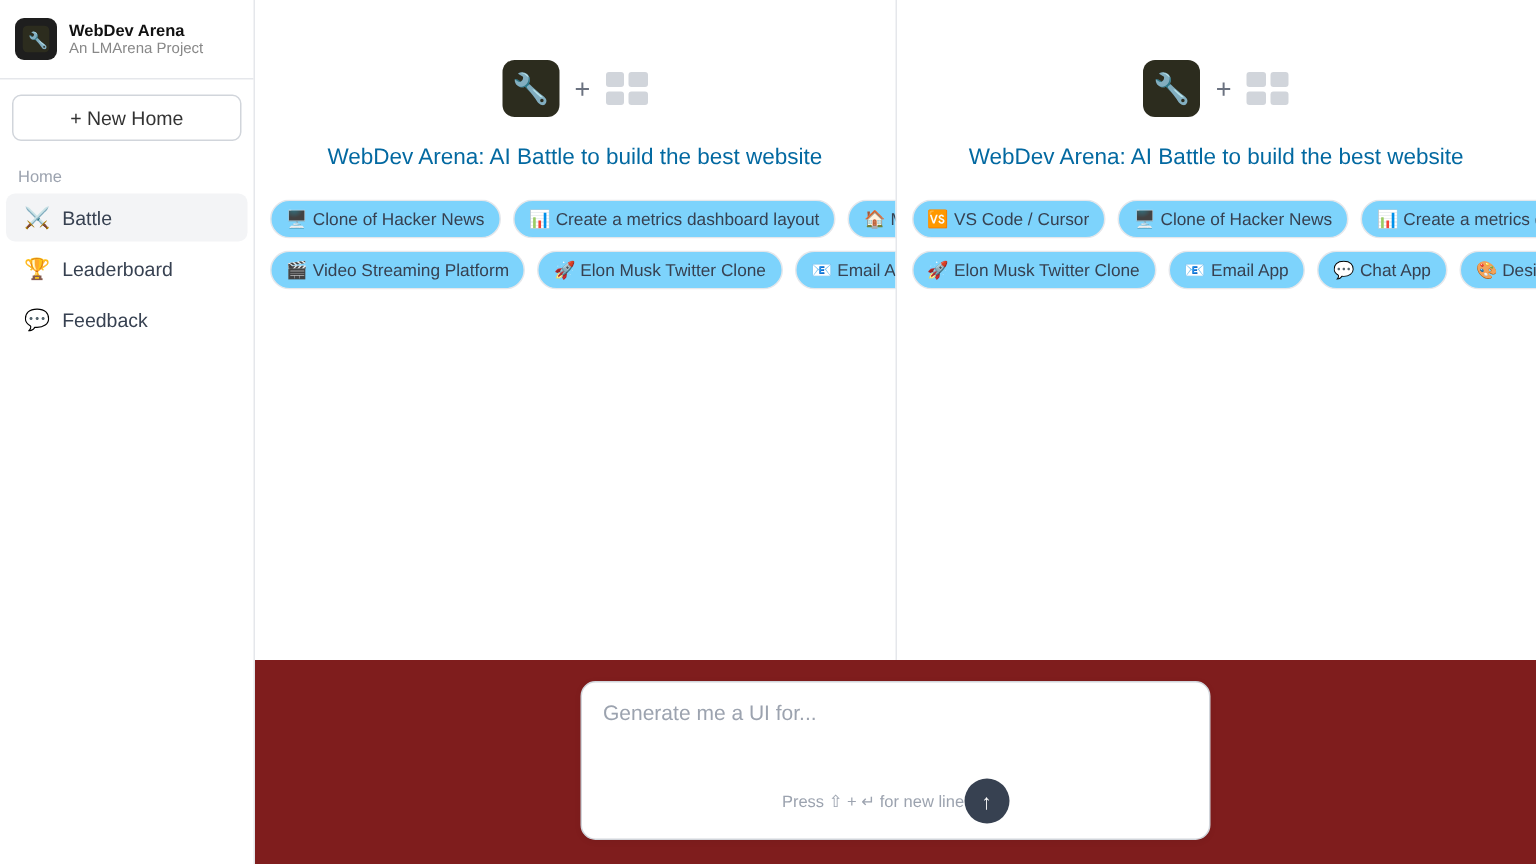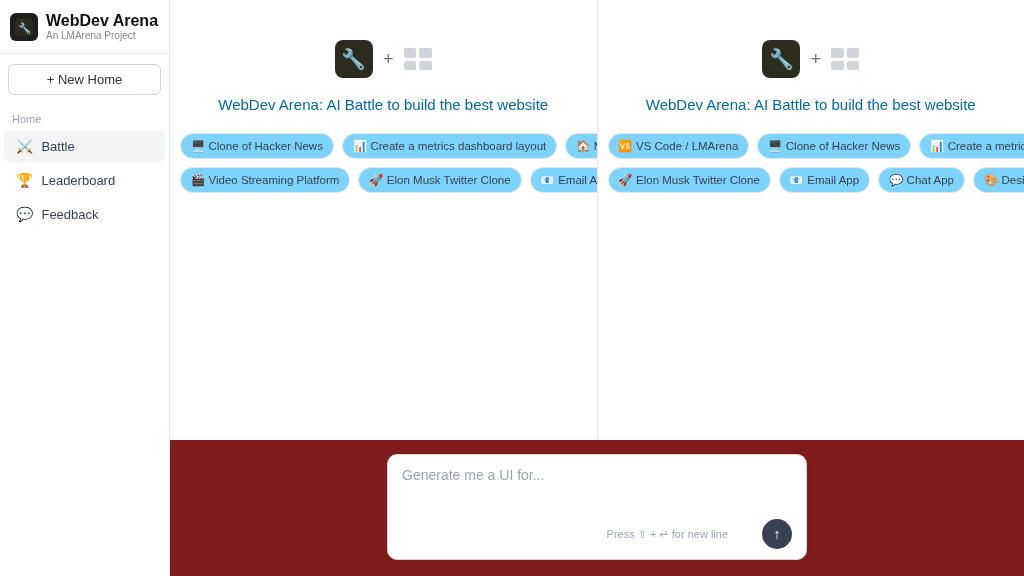--- a/index.html
+++ b/index.html
@@ -27,21 +27,21 @@
       height: 28px;
       border-radius: 6px;
       background: #1e1e1e;
       display: flex;
       align-items: center;
       justify-content: center;
       flex-shrink: 0;
     }
     .app-logo svg { width: 18px; height: 18px; }
     .app-title-block { display: flex; flex-direction: column; }
-    .app-title { font-size: 16px; font-weight: 600; color: #111; }
+    .app-title { font-size: 11px; font-weight: 600; color: #111; }
     .app-subtitle { font-size: 10px; color: #888; }
 
     #new-chat-btn {
       margin: 10px 8px;
       display: flex;
       align-items: center;
       justify-content: center;
       gap: 6px;
       border: 1px solid #d1d5db;
       border-radius: 6px;
@@ -191,24 +191,23 @@
       resize: none;
       font-size: 14px;
       color: #374151;
       background: transparent;
       height: 46px;
       font-family: inherit;
     }
     .input-container textarea::placeholder { color: #9ca3af; }
     .input-footer {
       display: flex;
-      justify-content: flex-end;
+      justify-content: center;
       align-items: center;
       margin-top: 6px;
-      gap: 34px;
     }
     .input-hint { font-size: 11px; color: #9ca3af; }
     .send-btn {
       width: 30px;
       height: 30px;
       background: #374151;
       border-radius: 50%;
       border: none;
       cursor: pointer;
       display: flex;
@@ -288,21 +287,21 @@
         <span class="panel-plus">+</span>
         <div class="panel-grid-icon">
           <span></span>
             <span></span>
             <span></span>
             <span></span>
         </div>
       </div>
       <div class="panel-title">WebDev Arena: AI Battle to build the best website</div>
       <div class="chips-row">
-        <div class="chip">🆚 VS Code / LMArena</div>
+        <div class="chip">🆚 VS Code / Cursor</div>
         <div class="chip">🖥️ Clone of Hacker News</div>
         <div class="chip">📊 Create a metrics dashboard layout</div>
       </div>
       <div class="chips-row">
         <div class="chip">🚀 Elon Musk Twitter Clone</div>
         <div class="chip">📧 Email App</div>
         <div class="chip">💬 Chat App</div>
         <div class="chip">🎨 Design a mod...</div>
       </div>
     </div>

